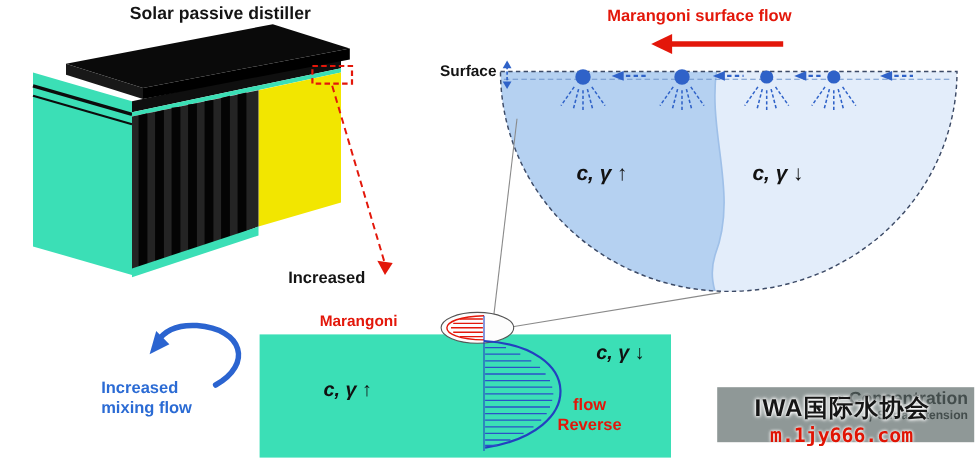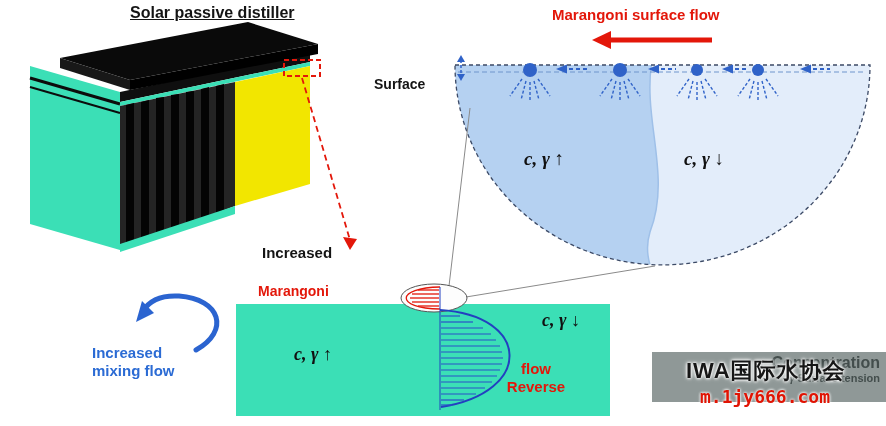--- a/index.html
+++ b/index.html
@@ -8,21 +8,21 @@
   html,body{margin:0;padding:0;background:#fff;}
   .canvas{
     position:relative;width:886px;height:426px;background:#ffffff;
     overflow:hidden;font-family:"Liberation Sans",sans-serif;
   }
   .abs{position:absolute;}
   .lbl{font-weight:bold;color:#141414;white-space:nowrap;}
   .red{color:var(--red);}
   .blue{color:#2b6bd4;}
   .math{
-    position:absolute;font-family:Liberation Serif, serif;
+    position:absolute;font-family:Liberation Sans, sans-serif;
     font-style:italic;font-weight:bold;color:#111;white-space:nowrap;
   }
   .f-teal{fill:var(--teal);}
   .f-yellow{fill:var(--yellow);}
   .legend-line{color:#434d4c;font-weight:bold;}
   .legend-line .sym{font-family:"Liberation Serif",serif;font-style:italic;}
   .wm-brand{
     font-weight:bold;color:#161616;letter-spacing:1px;
     text-shadow:0 0 3px #fff,0 0 3px #fff,0 0 5px #fff;
   }
@@ -176,32 +176,32 @@
         <line x1="441" y1="405" x2="452" y2="405"></line>
       </g>
     </g>
 
     <g>
       <path d="M196,350 C230,331 221,299 179,296 C161,295 149,301 143,311" fill="none" style="stroke:var(--blue)" stroke-width="5" stroke-linecap="round"></path>
       <polygon points="136,322 154,313 142,301" style="fill:var(--blue)"></polygon>
     </g>
   </svg>
 
-  <div class="abs lbl" style="left:130px;top:4px;font-size:16px;text-decoration:underline;">Solar passive distiller</div>
+  <div class="abs lbl" style="left:118px;top:4px;font-size:16px;">Solar passive distiller</div>
 
   <div class="abs lbl" style="left:262px;top:244px;font-size:15px;">Increased</div>
 
   <div class="abs lbl red" style="left:552px;top:6px;font-size:15px;">Marangoni surface flow</div>
 
-  <div class="abs lbl" style="left:374px;top:56px;font-size:14px;margin-top:20px;">Surface</div>
+  <div class="abs lbl" style="left:400px;top:56px;font-size:14px;">Surface</div>
 
   <div class="math" style="left:524px;top:148px;font-size:19px;">c, γ ↑</div>
   <div class="math" style="left:684px;top:148px;font-size:19px;">c, γ ↓</div>
 
-  <div class="abs lbl red" style="left:258px;top:283px;width:136px;text-align:left;font-size:14px;line-height:17px;">
+  <div class="abs lbl red" style="left:258px;top:283px;width:136px;text-align:center;font-size:14px;line-height:17px;">
     <div>Marangoni</div>
   </div>
 
   <div class="math" style="left:294px;top:344px;font-size:18px;">c, γ ↑</div>
   <div class="math" style="left:542px;top:310px;font-size:18px;">c, γ ↓</div>
 
   <div class="abs lbl red" style="left:492px;top:360px;width:88px;text-align:center;font-size:15px;line-height:18px;">
     <div>flow</div>
     <div>Reverse</div>
   </div>

